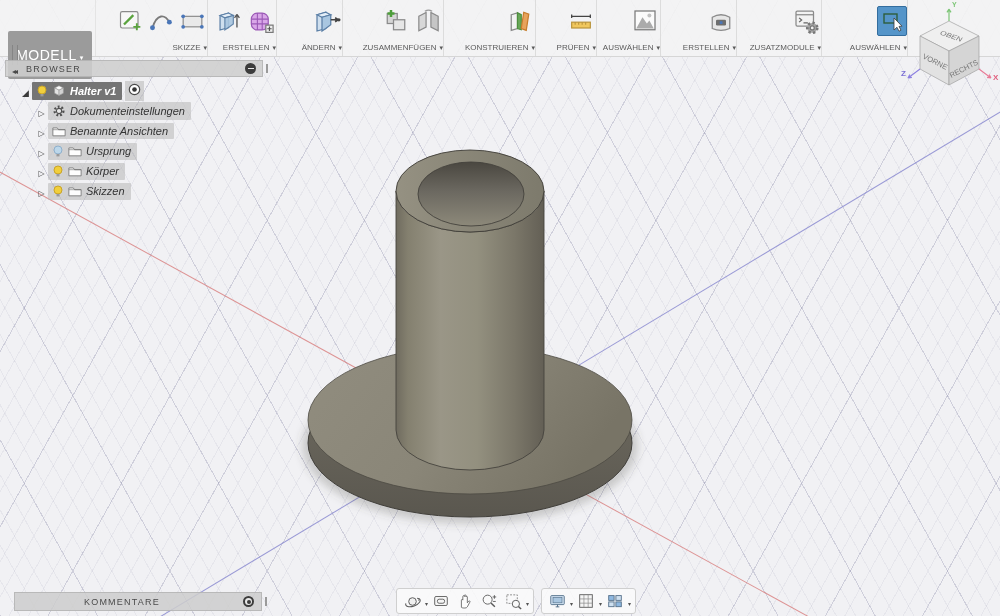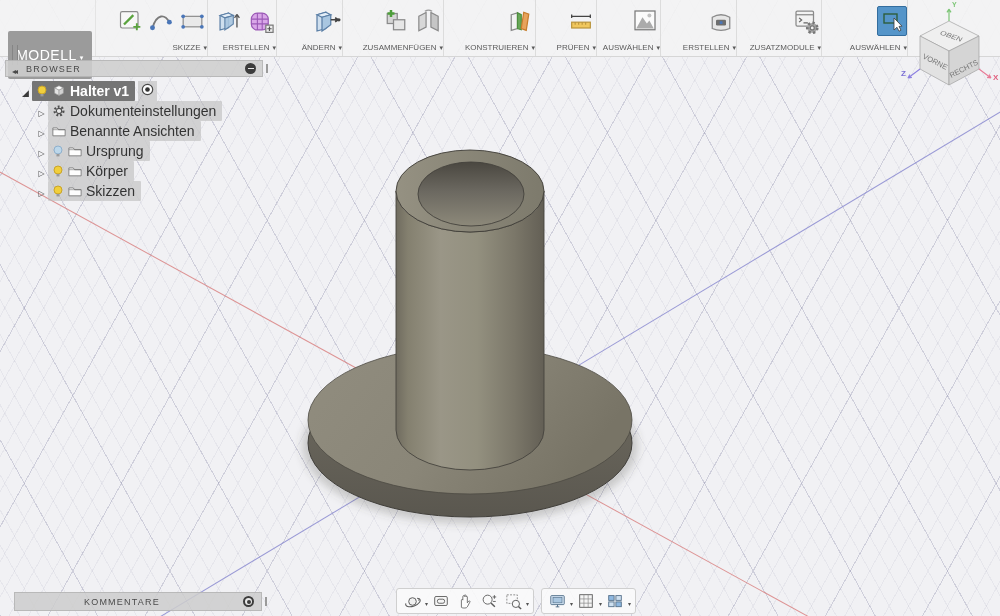--- a/index.html
+++ b/index.html
@@ -64,21 +64,21 @@
   .panel-grip { position:absolute; width:2px; height:9px; background:#9a9a9a; z-index:11; }
 
   .tree { margin-top:4px; }
   .trow { height:20px; display:flex; align-items:center; }
   .tri { width:13px; text-align:center; flex:none; }
   .tri-col::after { content:"▷"; font-size:8px; color:#4d4d4d; }
   .tri-exp::after { content:"◢"; font-size:9px; color:#3a3a3a; }
   .chip { display:flex; align-items:center; gap:4px; padding:2px 6px 2px 4px;
     background:rgba(186,186,186,.58); border-radius:1px; }
   .chip-root { background:#757575; }
-  .tlabel { font-size:14px; color:#333; white-space:nowrap; }
+  .tlabel { font-size:11px; color:#333; white-space:nowrap;font-style:italic; }
   .chip-root .tlabel { color:#fff; font-weight:bold; }
   .radio-chip { margin-left:3px; padding:1px 3px; background:rgba(186,186,186,.58); }
 
   
   .comments { position:absolute; left:14px; top:592px; width:248px; height:19px;
     z-index:11; background:rgba(204,204,204,.85);
     border:1px solid rgba(160,160,160,.5); display:flex; align-items:center;
     padding:0 7px; }
   .comments .panel-title { margin-left:62px; flex:1; }
 

